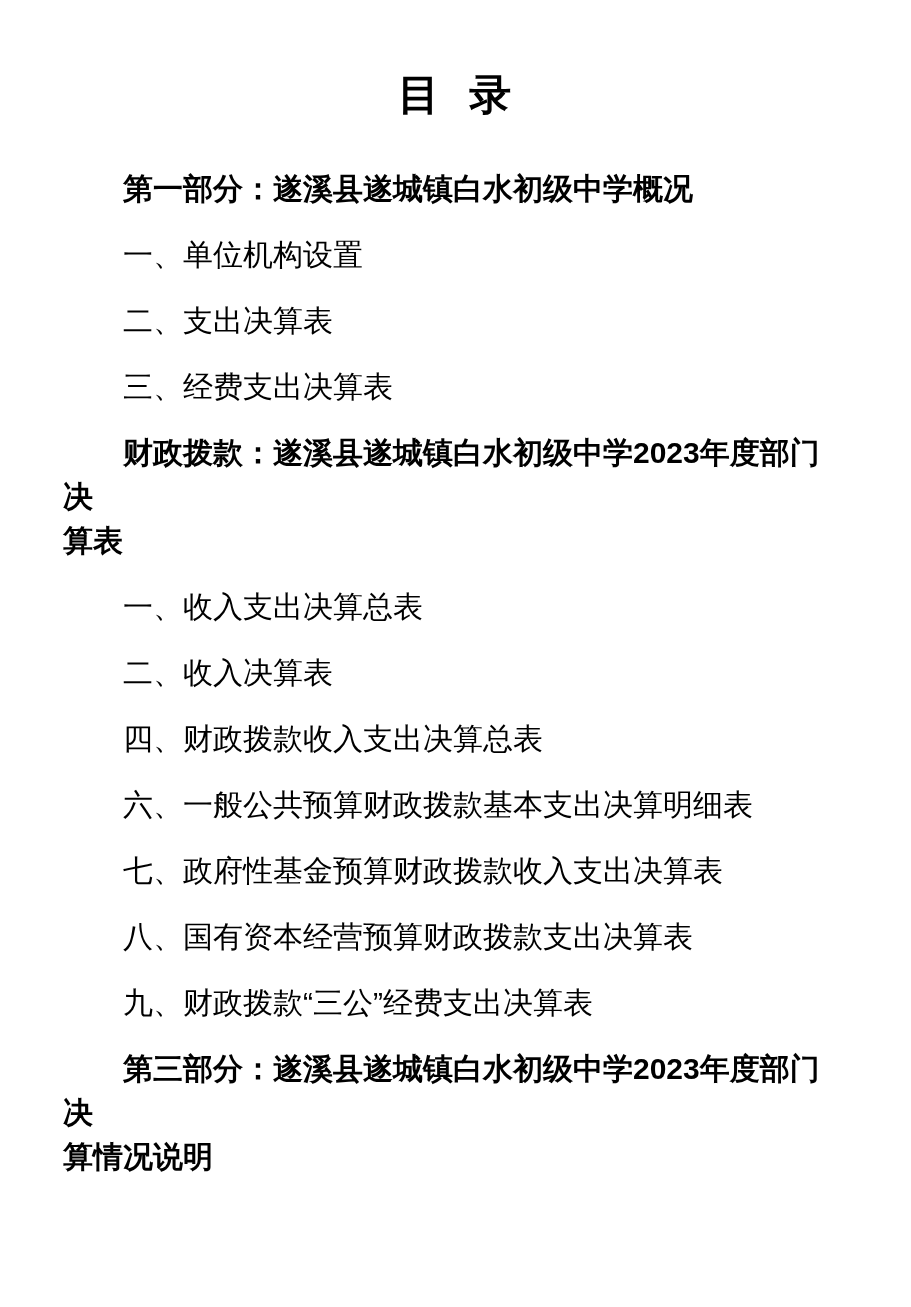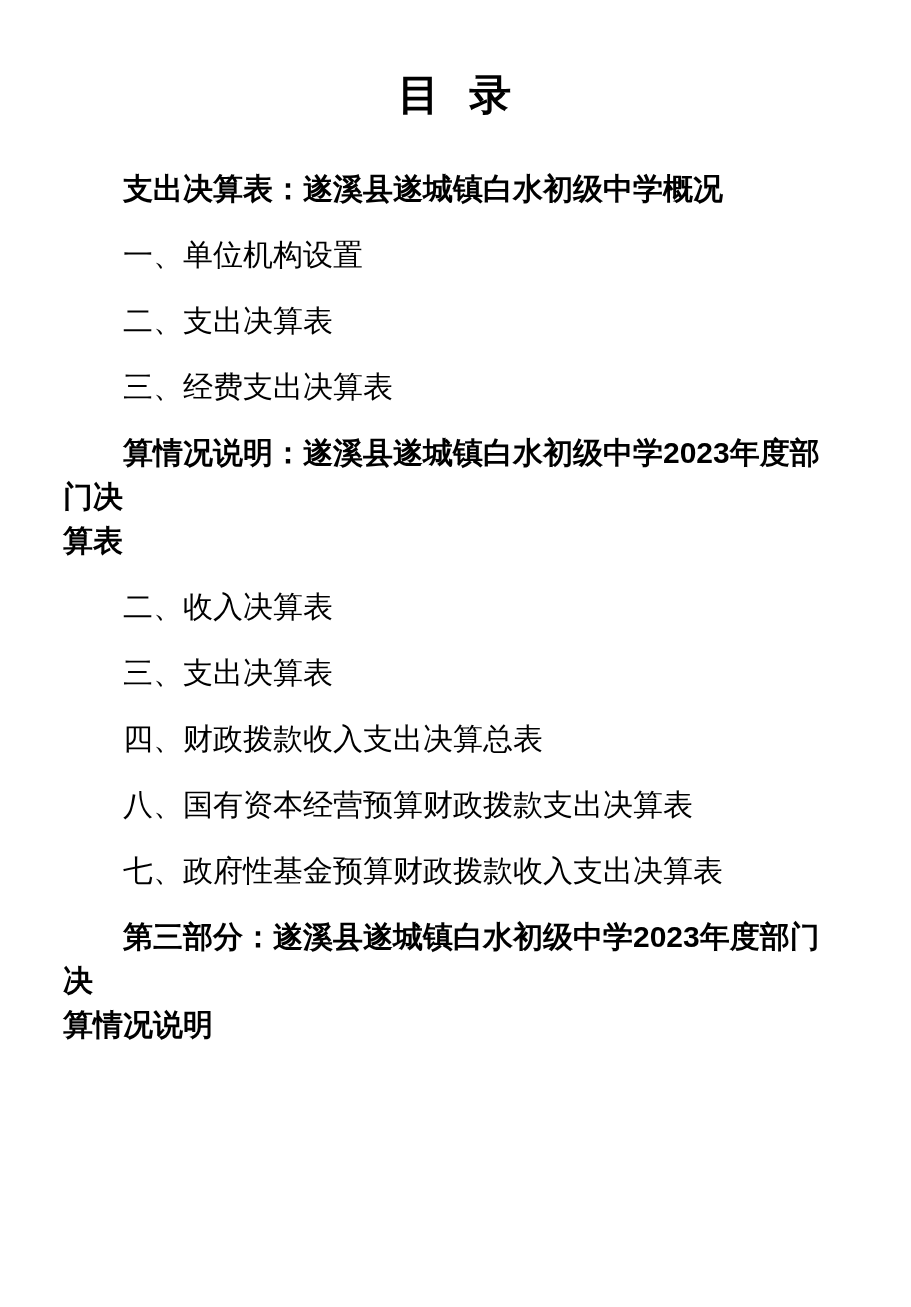--- a/index.html
+++ b/index.html
@@ -39,29 +39,31 @@
     font-weight: bold;
   }
 </style>
 </head>
 <body>
 
 <div class="page">
 
   <h1 class="doc-title">目  录</h1>
 
-  <p class="para heading">支出决算表：遂溪县遂城镇白水初级中学概况</p>
+  <p class="para heading">第一部分：遂溪县遂城镇白水初级中学概况</p>
   <p class="para">一、单位机构设置</p>
   <p class="para">二、支出决算表</p>
   <p class="para">三、经费支出决算表</p>
 
-  <p class="para heading">算情况说明：遂溪县遂城镇白水初级中学2023年度部门决
+  <p class="para heading">财政拨款：遂溪县遂城镇白水初级中学2023年度部门决
 算表</p>
+  <p class="para">一、收入支出决算总表</p>
   <p class="para">二、收入决算表</p>
-  <p class="para">三、支出决算表</p>
   <p class="para">四、财政拨款收入支出决算总表</p>
+  <p class="para">六、一般公共预算财政拨款基本支出决算明细表</p>
+  <p class="para">七、政府性基金预算财政拨款收入支出决算表</p>
   <p class="para">八、国有资本经营预算财政拨款支出决算表</p>
-  <p class="para">七、政府性基金预算财政拨款收入支出决算表</p>
+  <p class="para">九、财政拨款“三公”经费支出决算表</p>
 
   <p class="para heading">第三部分：遂溪县遂城镇白水初级中学2023年度部门决
 算情况说明</p>
 
 </div>
 
 </body></html>

